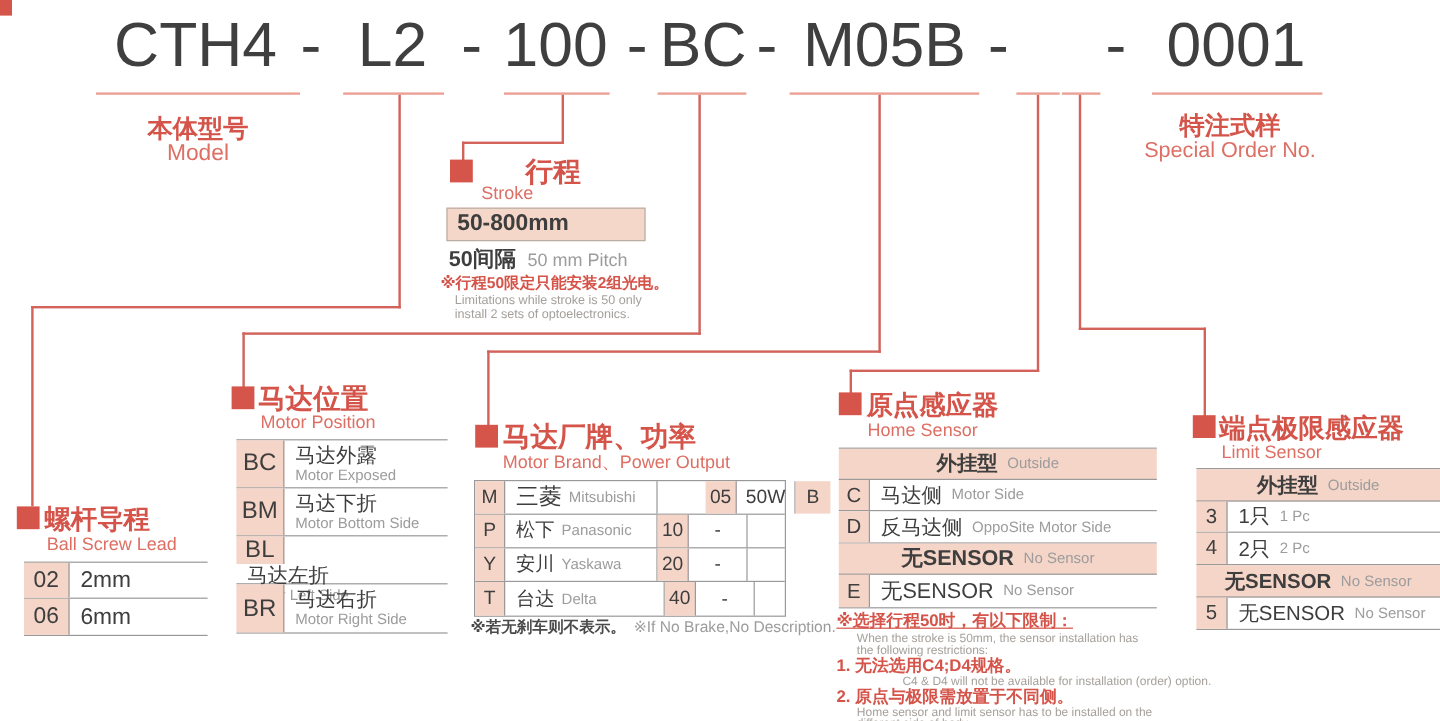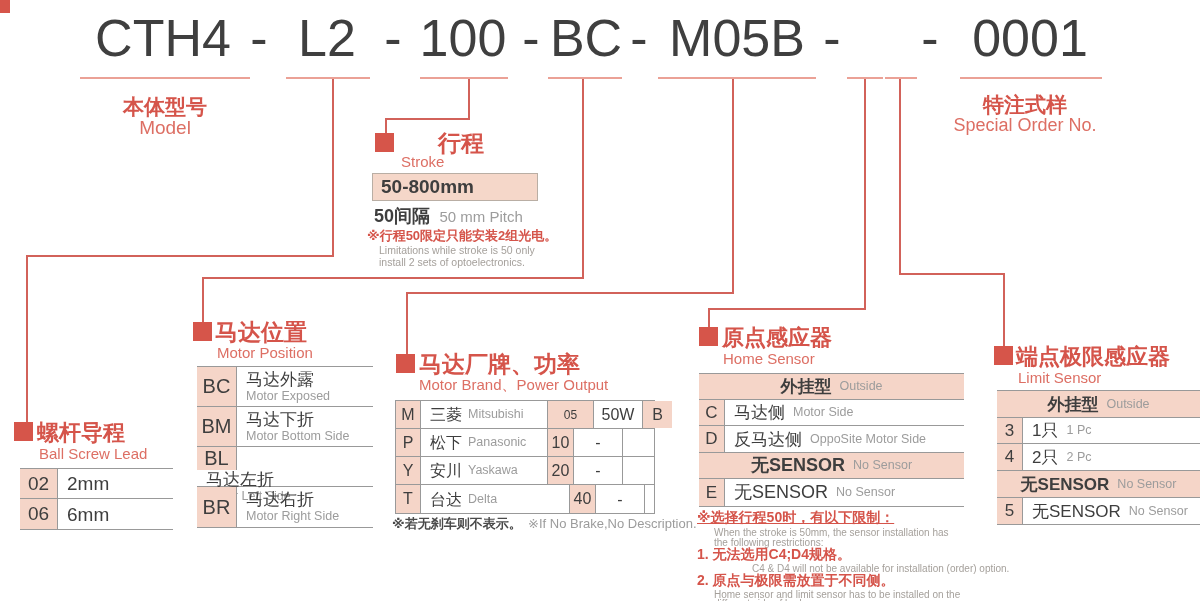--- a/index.html
+++ b/index.html
@@ -158,24 +158,24 @@
     </div>
   </div>
 
   <div class="rsq" style="left:396px;top:354px;"></div>
   <div class="sec-zh" style="left:419px;top:349px;font-size:23px;">马达厂牌、功率</div>
   <div class="sec-en" style="left:419px;top:376px;">Motor Brand、Power Output</div>
   <div class="tbl" style="left:395px;top:400px;width:258px;border-left:1px solid #999;border-right:1px solid #999;">
     <div class="row" style="height:28px;">
       <div class="cell-code" style="width:25px;font-size:16px;">M</div>
       <div class="cell-inline" style="width:127px;flex:none;border-right:1px solid #999;">
-        <span class="zh-main" style="font-size:16px;">三菱</span>
+        <span class="zh-main" style="font-size:19px;">三菱</span>
         <span class="en-sub" style="margin-left:6px;">Mitsubishi</span>
       </div>
-      <div class="cell-code" style="width:46px;font-size:12px;">05</div>
+      <div class="cell-code" style="width:26px;font-size:16px;margin-left:40px;">05</div>
       <div class="cell-inline" style="width:49px;flex:none;border-right:1px solid #999;justify-content:center;padding-left:0;">
         <span class="zh-main" style="font-size:16px;">50W</span>
       </div>
       <div class="cell-code" style="width:29px;font-size:16px;border-right:none;">B</div>
     </div>
     <div class="row" style="height:28px;">
       <div class="cell-code" style="width:25px;font-size:16px;">P</div>
       <div class="cell-inline" style="width:127px;flex:none;border-right:1px solid #999;">
         <span class="zh-main" style="font-size:16px;">松下</span>
         <span class="en-sub" style="margin-left:6px;">Panasonic</span>
@@ -193,21 +193,21 @@
         <span class="en-sub" style="margin-left:6px;">Yaskawa</span>
       </div>
       <div class="cell-code" style="width:26px;font-size:16px;">20</div>
       <div class="cell-inline" style="width:49px;flex:none;border-right:1px solid #999;justify-content:center;padding-left:0;">
         <span class="zh-main" style="font-size:16px;">-</span>
       </div>
       <div style="width:29px;"></div>
     </div>
     <div class="row" style="height:28px;">
       <div class="cell-code" style="width:25px;font-size:16px;">T</div>
-      <div class="cell-inline" style="width:149px;flex:none;border-right:1px solid #999;">
+      <div class="cell-inline" style="width:133px;flex:none;border-right:1px solid #999;">
         <span class="zh-main" style="font-size:16px;">台达</span>
         <span class="en-sub" style="margin-left:6px;">Delta</span>
       </div>
       <div class="cell-code" style="width:26px;font-size:16px;">40</div>
       <div class="cell-inline" style="width:49px;flex:none;border-right:1px solid #999;justify-content:center;padding-left:0;">
         <span class="zh-main" style="font-size:16px;">-</span>
       </div>
       <div style="width:29px;"></div>
     </div>
   </div>

